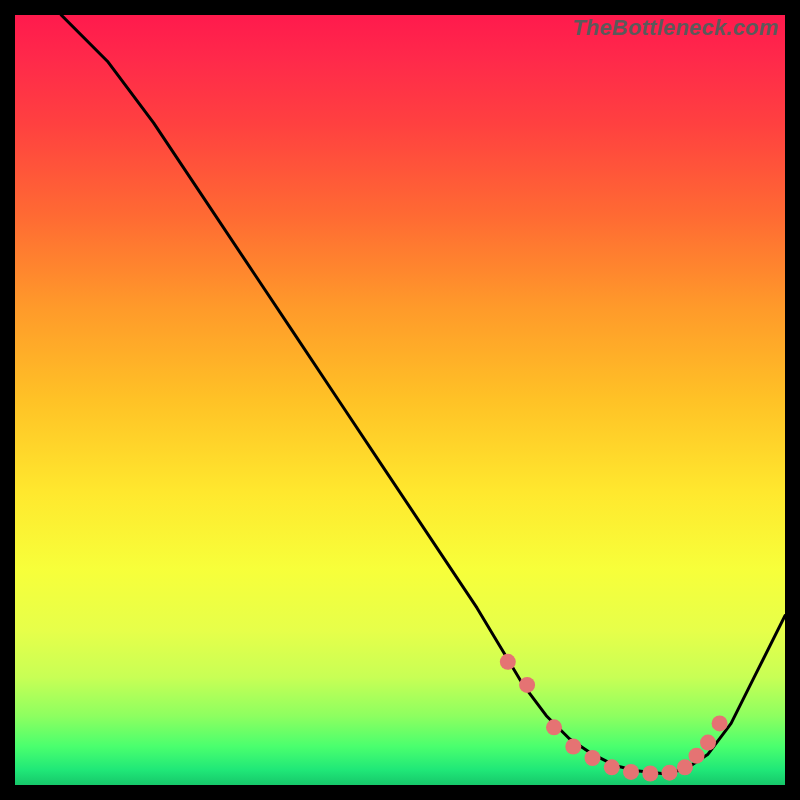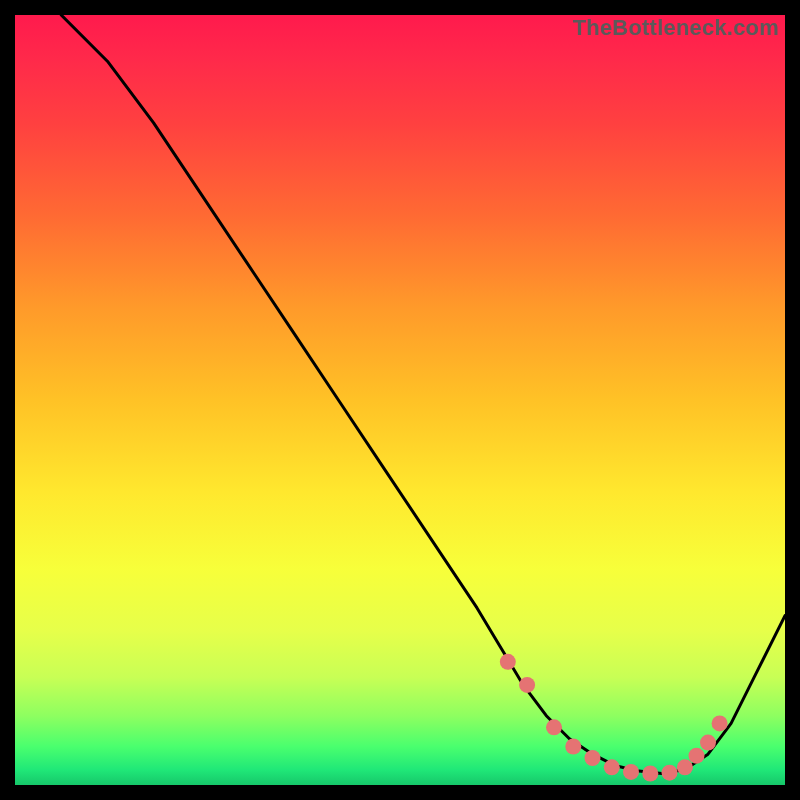--- a/index.html
+++ b/index.html
@@ -9,20 +9,21 @@
     height: 800px;
     background: #000;
     overflow: hidden;
     font-family: Arial, Helvetica, sans-serif;
   }
   .stage {
     position: relative;
     width: 800px;
     height: 800px;
     background: #000;
+    font-style: italic;
   }
   .plot {
     position: absolute;
     
     left: 15px;
     top: 15px;
     width: 770px;
     height: 770px;
     
     background: linear-gradient(

